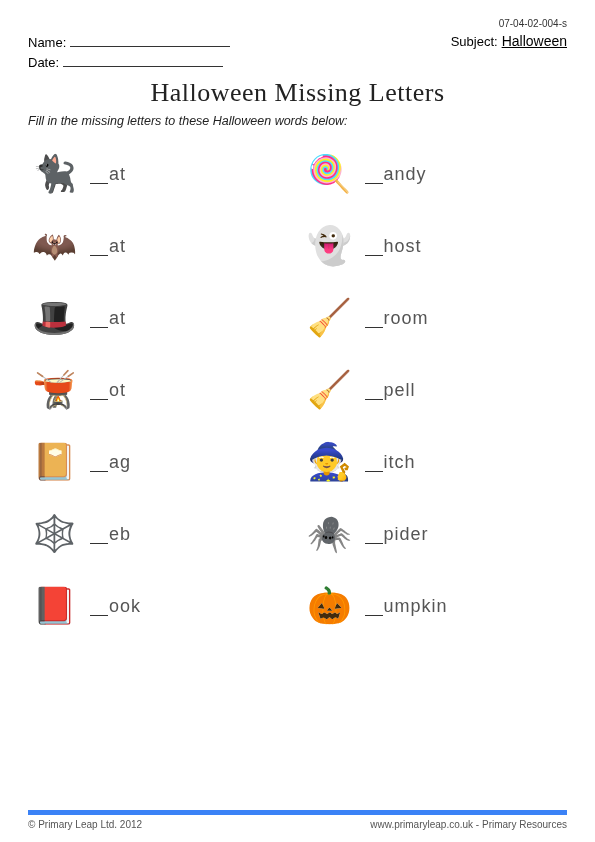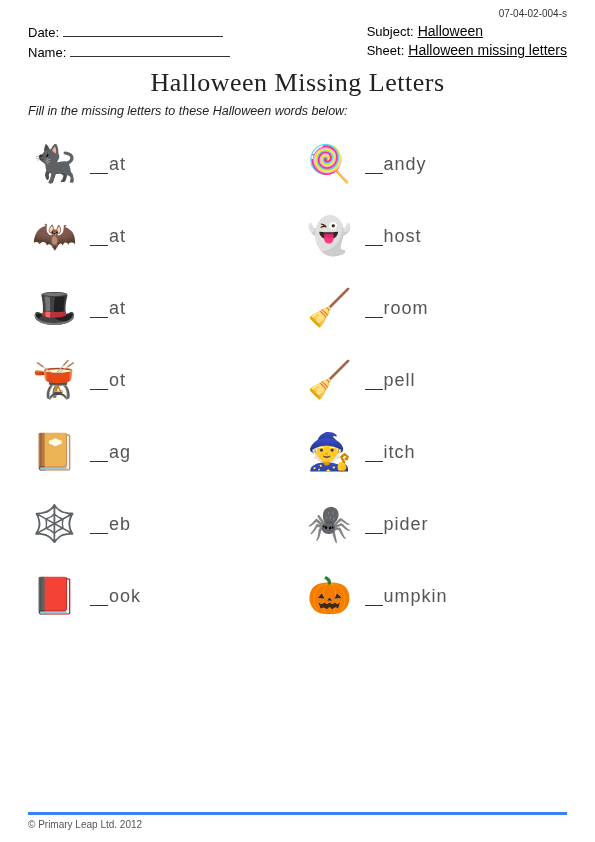--- a/index.html
+++ b/index.html
@@ -10,21 +10,21 @@
       background: #fff;
       font-family: Arial, sans-serif;
       font-size: 13px;
       position: relative;
       overflow: hidden;
     }
 
     .page {
       width: 595px;
       height: 842px;
-      padding: 8px 28px 14px 28px;
+      padding: 18px 28px 14px 28px;
       position: relative;
     }
 
     .sheet-id {
       text-align: right;
       font-size: 10px;
       color: #333;
       margin-bottom: 4px;
     }
 
@@ -131,57 +131,53 @@
 
     .footer {
       position: absolute;
       bottom: 12px;
       left: 28px;
       right: 28px;
       display: flex;
       justify-content: space-between;
       font-size: 10px;
       color: #555;
-      border-top: 3px solid #3b82f6;
+      border-top: 5px solid #3b82f6;
       padding-top: 4px;
     }
 
     
     .icon-emoji {
       font-size: 36px;
       line-height: 1;
     }
   </style>
 </head>
 <body>
 
 <div class="page">
 
   <div class="sheet-id">07-04-02-004-s</div>
 
   <div class="header-fields">
     <div class="field-left">
       <div class="field-line">
+        <span class="field-label">Name:</span>
+        <span class="field-underline"></span>
+      </div>
+      <div class="field-line">
         <span class="field-label">Date:</span>
-        <span class="field-underline"></span>
-      </div>
-      <div class="field-line">
-        <span class="field-label">Name:</span>
         <span class="field-underline"></span>
       </div>
     </div>
     <div class="field-right">
       <div class="field-line">
         <span class="field-label">Subject:</span>
         <span class="field-value">Halloween</span>
       </div>
-      <div class="field-line">
-        <span class="field-label">Sheet:</span>
-        <span class="field-value">Halloween missing letters</span>
-      </div>
     </div>
   </div>
 
   <div class="title">Halloween Missing Letters</div>
 
   <div class="subtitle">Fill in the missing letters to these Halloween words below:</div>
 
   <div class="grid" id="items-grid">
 
   <div class="row-item">
@@ -265,15 +261,16 @@
       <div class="row-item">
         <div class="icon-cell">
           <span class="icon-emoji">🎃</span>
         </div>
         <div class="word-cell"><span class="blank"></span>umpkin</div>
       </div>
     </div>
 
   <div class="footer">
     <span>© Primary Leap Ltd. 2012</span>
+    <span>www.primaryleap.co.uk  -  Primary Resources</span>
   </div>
 
 </div>
 
 </body></html>

